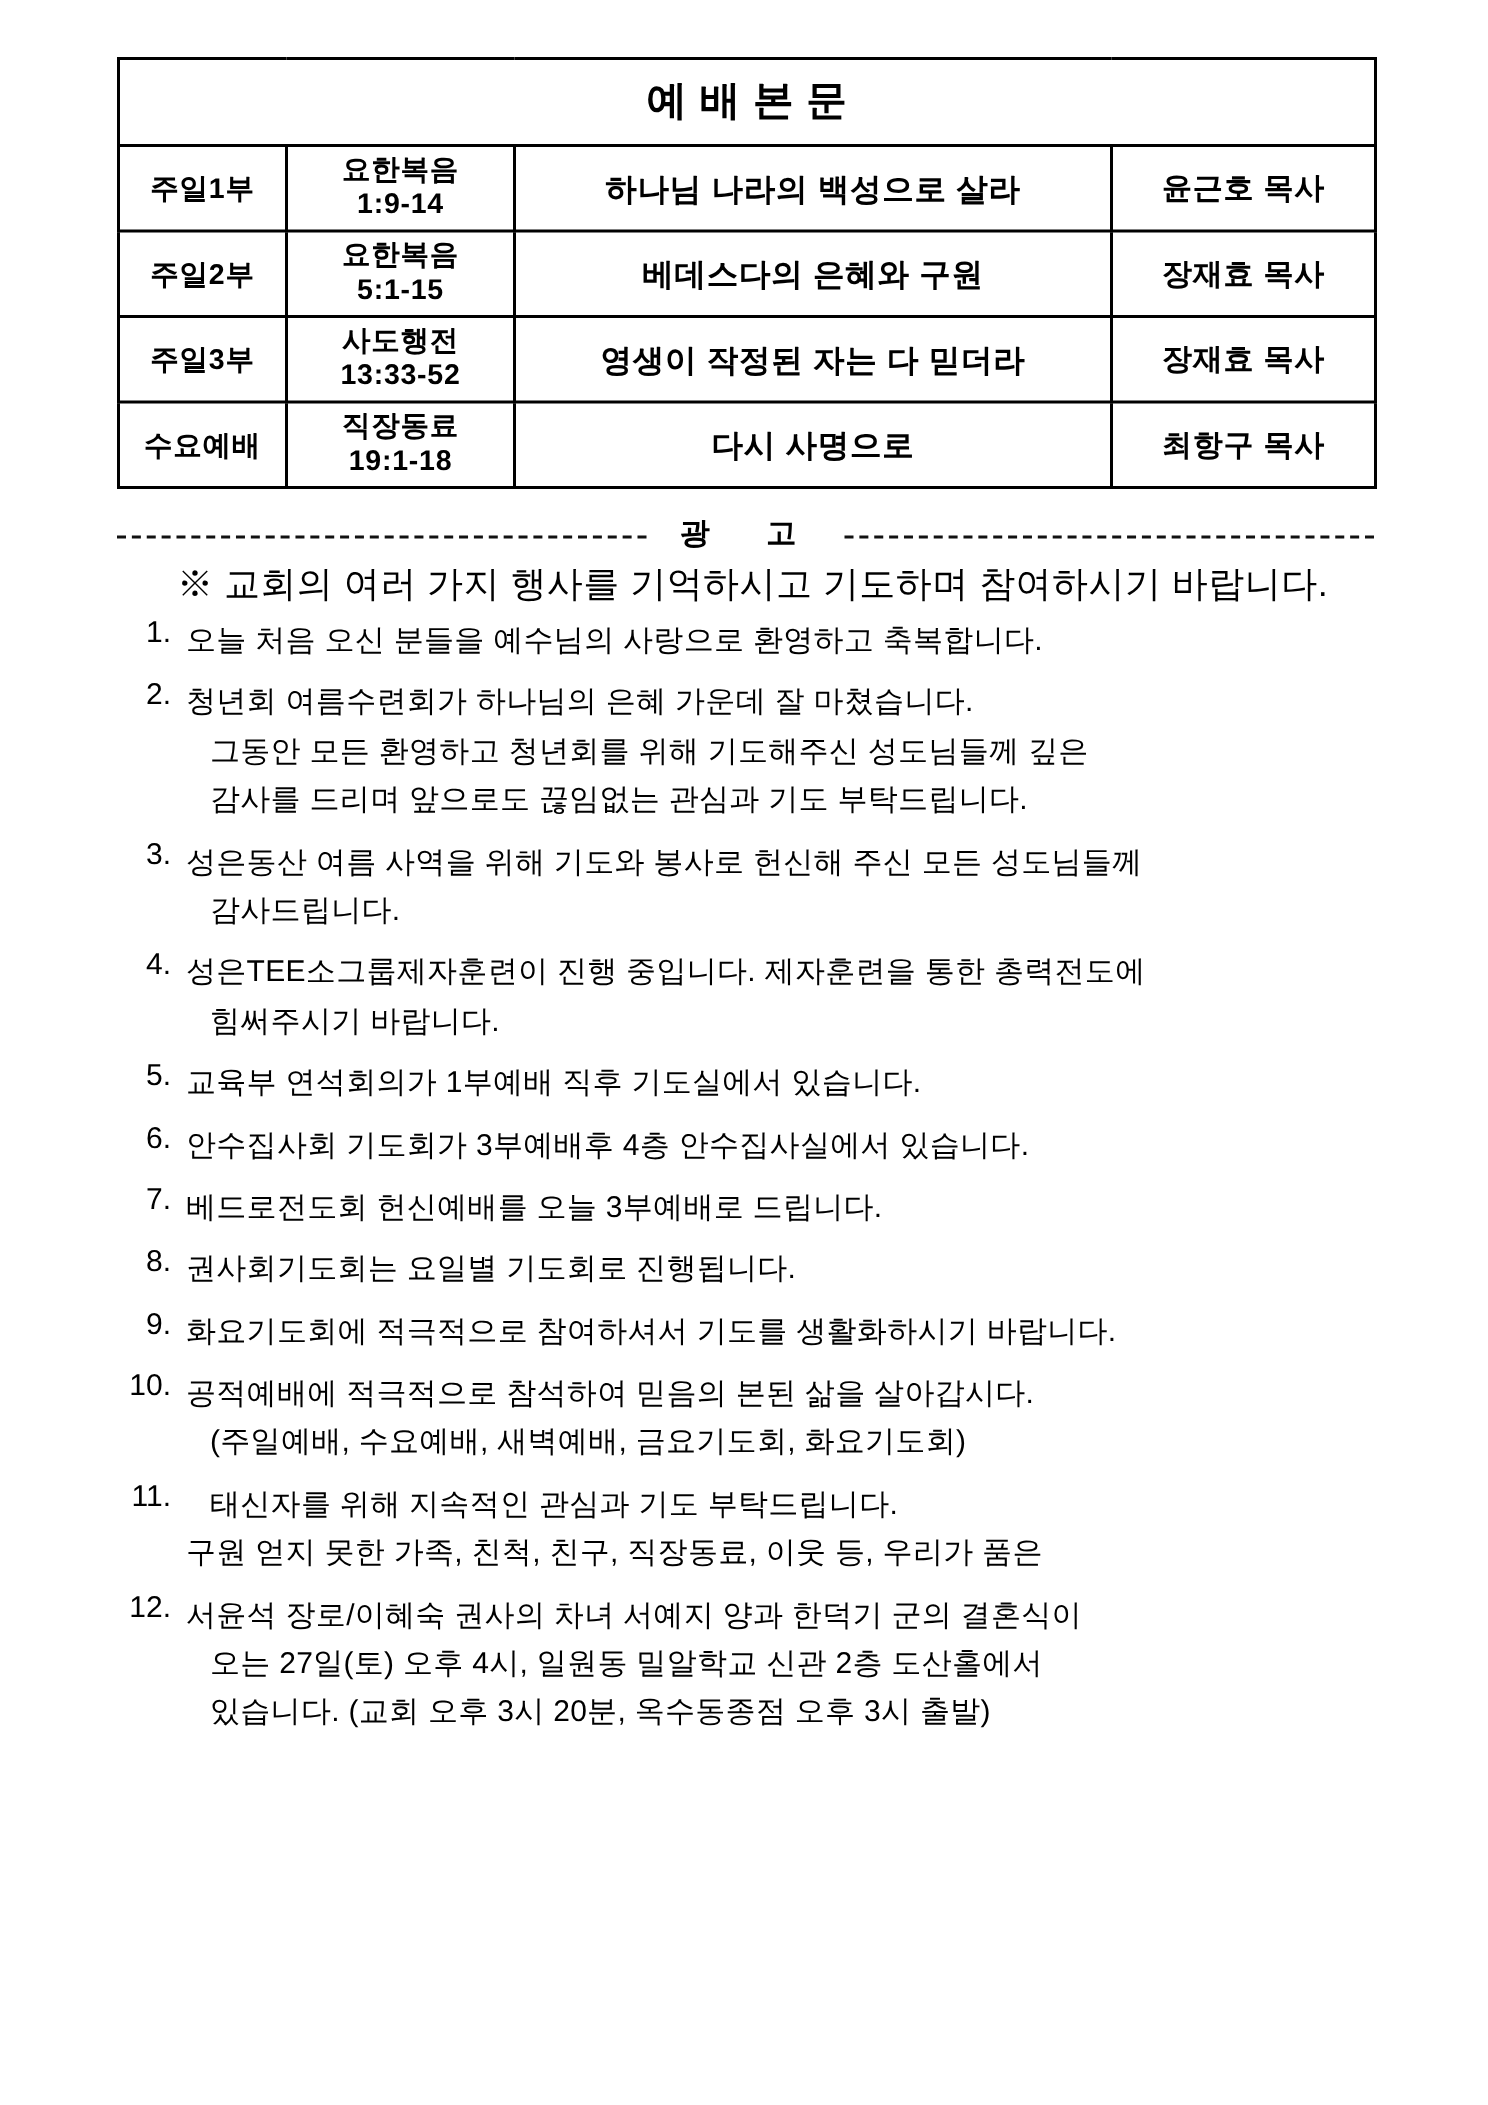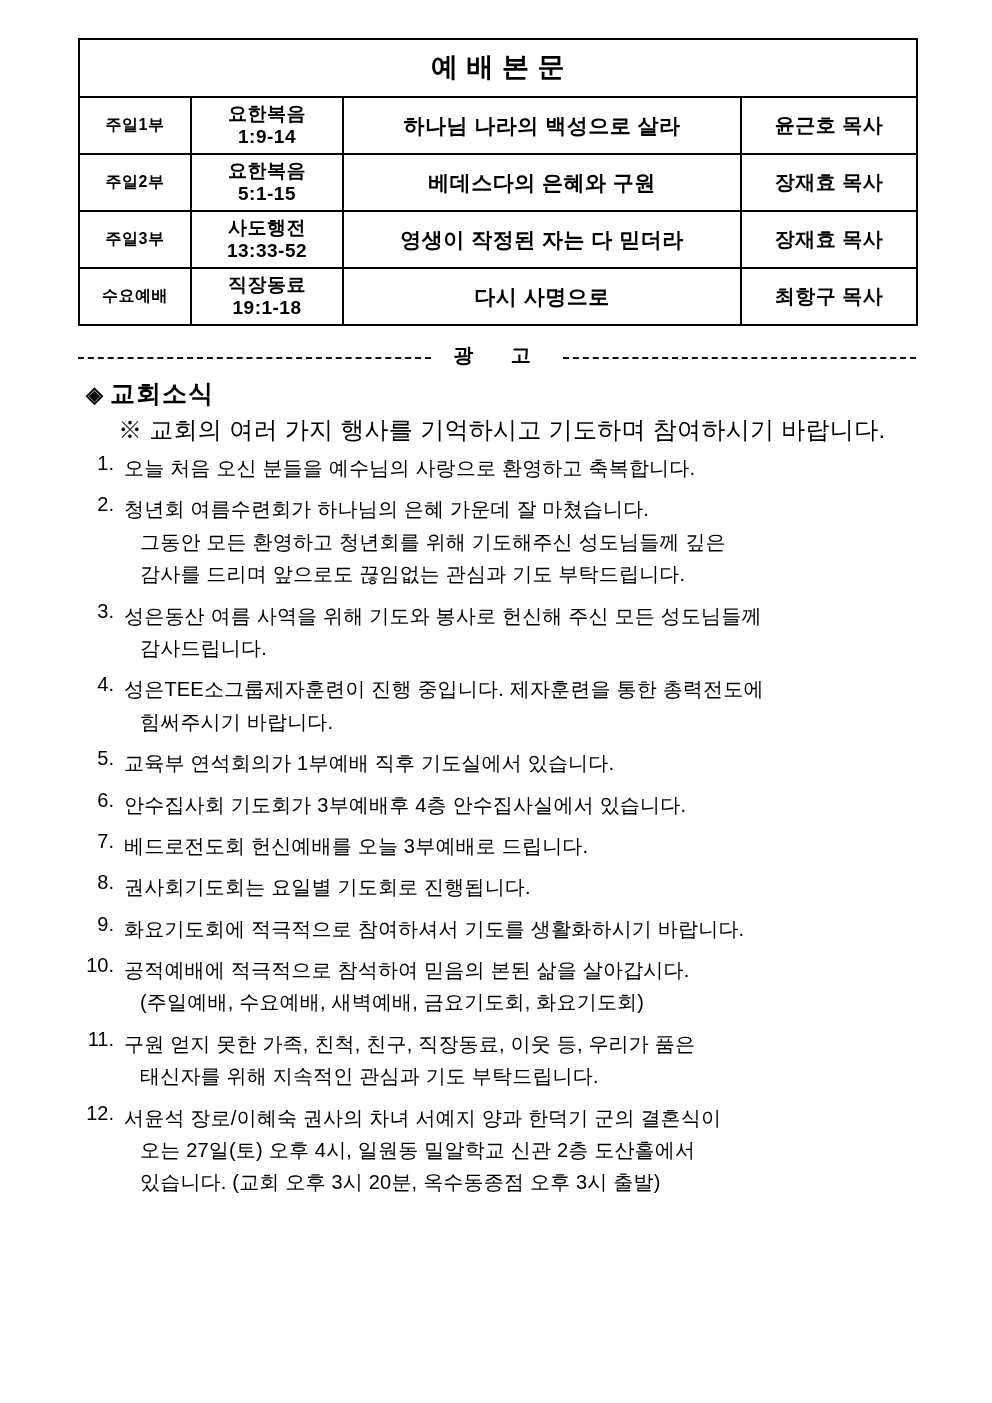--- a/index.html
+++ b/index.html
@@ -42,21 +42,21 @@
     letter-spacing: 10px;
     padding: 9px 0 11px 0;
     font-weight: bold;
   }
   .col-part { width: 112px; }
   .col-ref  { width: 152px; }
   .col-topic{ width: 398px; }
   .col-name { width: 176px; }
 
   td.part {
-    font-size: 16px;
+    font-size: 19px;
     padding: 6px 0;
   }
   td.ref {
     font-size: 19px;
     line-height: 1.18;
     padding: 5px 0;
   }
   td.topic {
     font-size: 21px;
     padding: 6px 0;
@@ -193,23 +193,20 @@
       </tr>
     </tbody>
   </table>
 
   <div class="ad-head">
     <div class="dash left"></div>
     <div class="ad-title">광    고</div>
     <div class="dash right"></div>
   </div>
 
-  <div class="section-head">
-    <span class="diamond">◈</span><span>교회소식</span>
-  </div>
 
   <div class="note">※ 교회의 여러 가지 행사를 기억하시고 기도하며 참여하시기 바랍니다.</div>
 
   <ol class="notices">
     <li>
       <div class="num">1.</div>
       <div class="body-lines">
         <div class="line">오늘 처음 오신 분들을 예수님의 사랑으로 환영하고 축복합니다.</div>
       </div>
     </li>
@@ -268,22 +265,22 @@
     <li>
       <div class="num">10.</div>
       <div class="body-lines">
         <div class="line">공적예배에 적극적으로 참석하여 믿음의 본된 삶을 살아갑시다.</div>
         <div class="line indent">(주일예배, 수요예배, 새벽예배, 금요기도회, 화요기도회)</div>
       </div>
     </li>
     <li>
       <div class="num">11.</div>
       <div class="body-lines">
+        <div class="line indent">태신자를 위해 지속적인 관심과 기도 부탁드립니다.</div>
         <div class="line">구원 얻지 못한 가족, 친척, 친구, 직장동료, 이웃 등, 우리가 품은</div>
-        <div class="line indent">태신자를 위해 지속적인 관심과 기도 부탁드립니다.</div>
       </div>
     </li>
     <li>
       <div class="num">12.</div>
       <div class="body-lines">
         <div class="line">서윤석 장로/이혜숙 권사의 차녀 서예지 양과 한덕기 군의 결혼식이</div>
         <div class="line indent">오는 27일(토) 오후 4시, 일원동 밀알학교 신관 2층 도산홀에서</div>
         <div class="line indent">있습니다. (교회 오후 3시 20분, 옥수동종점 오후 3시 출발)</div>
       </div>
     </li>

